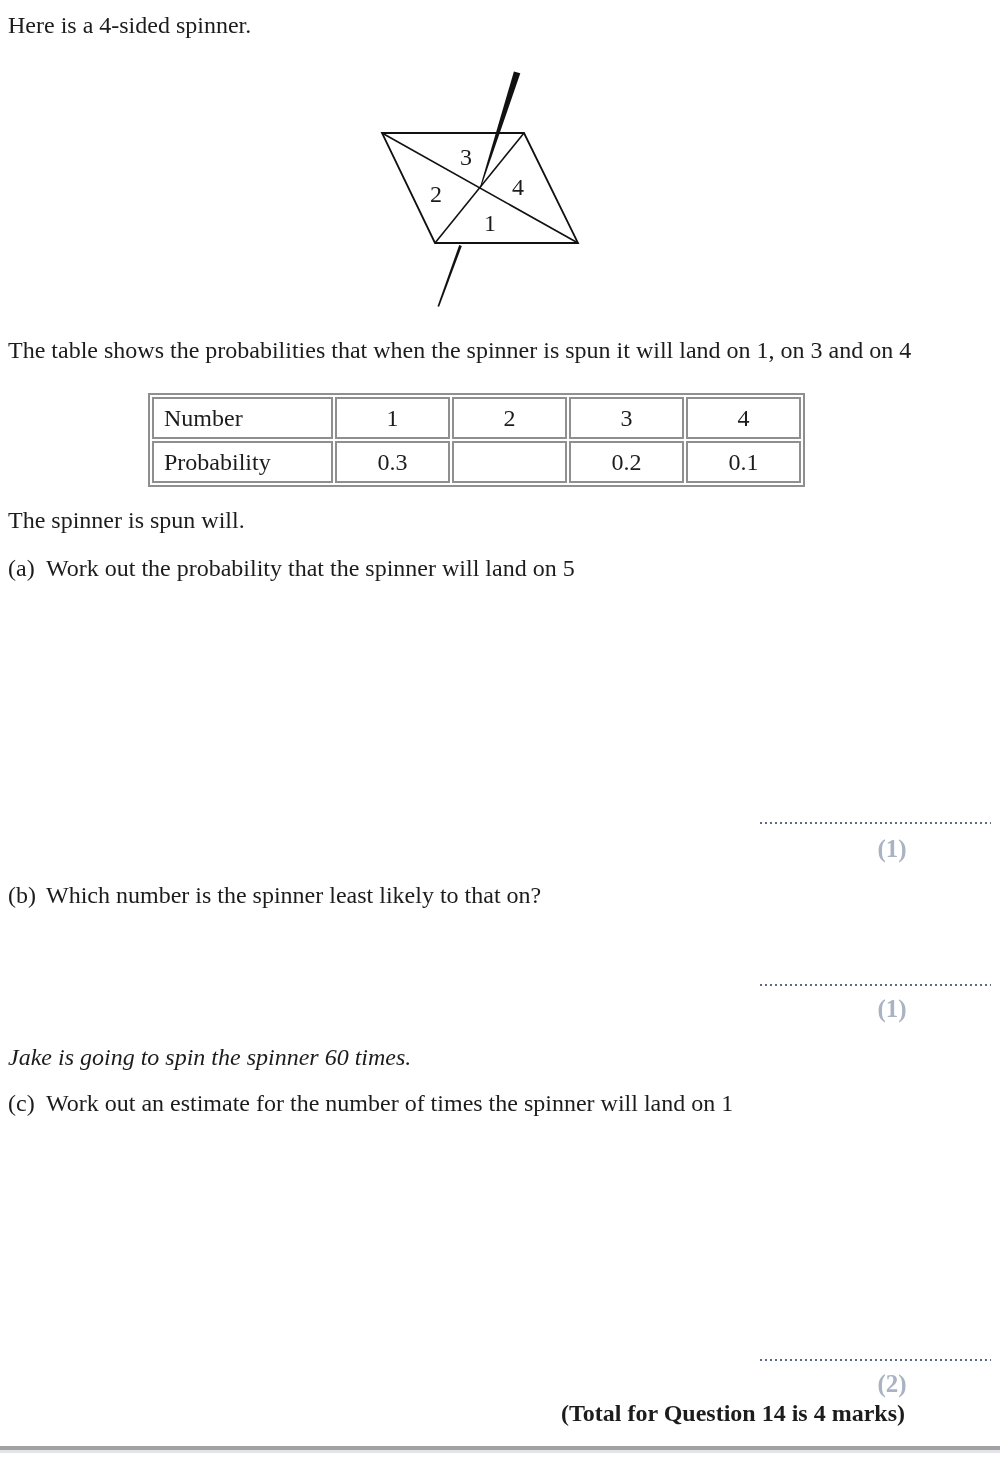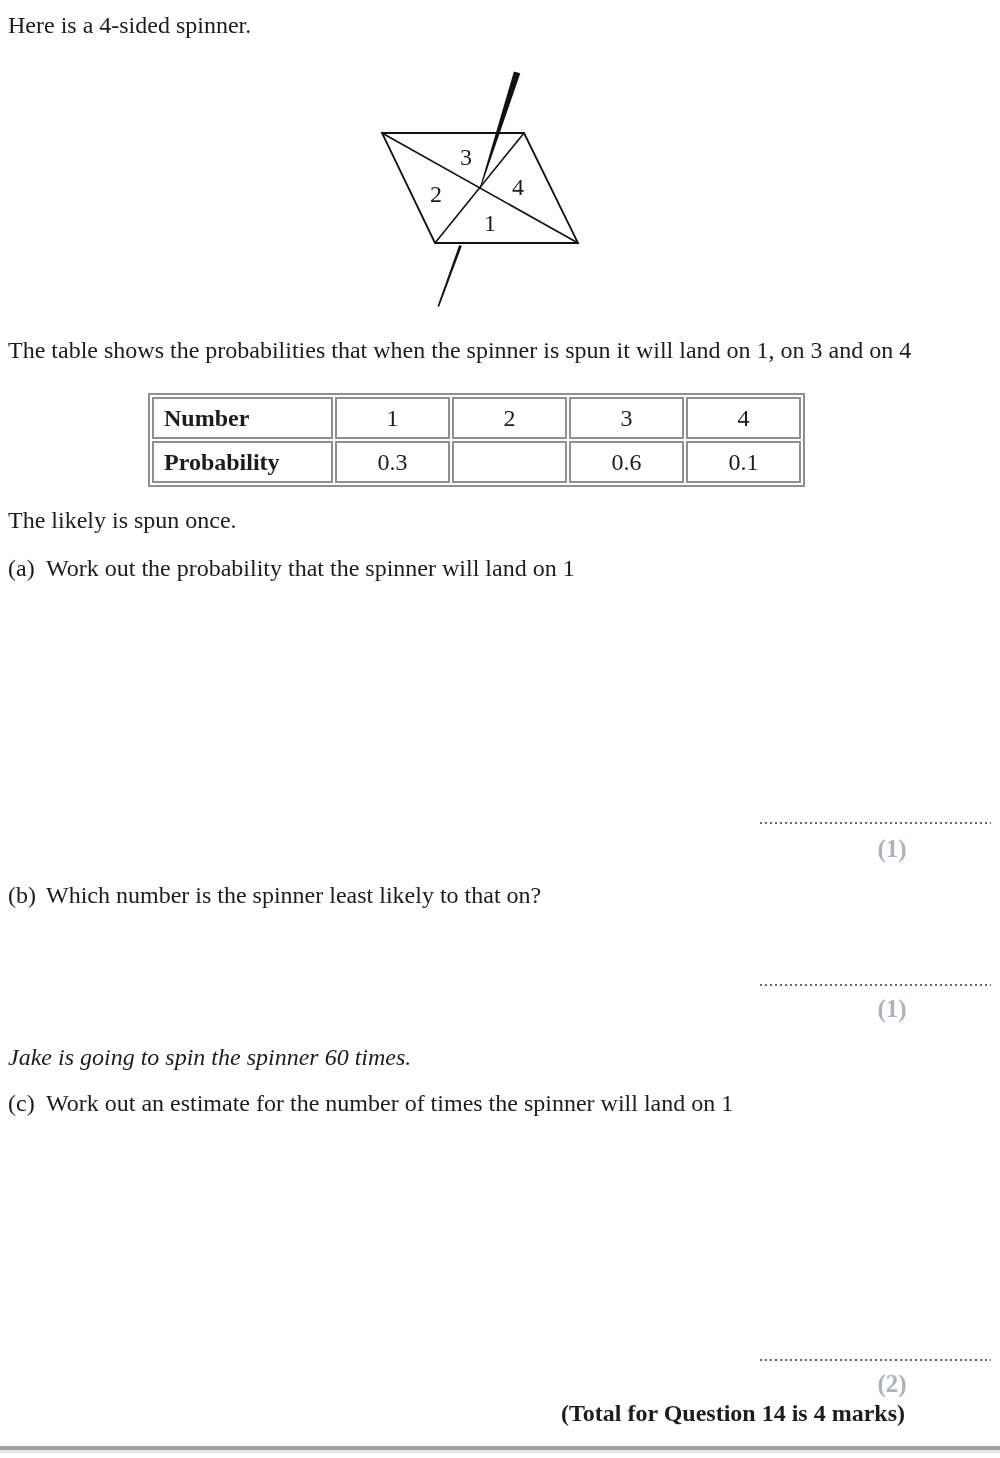--- a/index.html
+++ b/index.html
@@ -30,21 +30,21 @@
   #prob-table td{
     border:2px solid #8f8f8f;
     height:38px;
     font-size:24px;
     padding:0;
     text-align:center;
     vertical-align:middle;
     background:#ffffff;
   }
   #prob-table td.rowhead{
-    text-align:left;padding-left:10px;font-weight:bold;
+    text-align:left;padding-left:10px;font-weight:normal;
   }
   
   .answer-line{
     position:absolute;left:760px;width:231px;height:2px;
     background:repeating-linear-gradient(to right,#5c6a84 0 2px,transparent 2px 5px);
   }
   .mark{
     position:absolute;left:840px;width:104px;
     text-align:center;
     font-weight:bold;font-size:25px;
@@ -98,31 +98,31 @@
         <td class="rowhead">Number</td>
         <td>1</td>
         <td>2</td>
         <td>3</td>
         <td>4</td>
       </tr>
       <tr>
         <td class="rowhead">Probability</td>
         <td>0.3</td>
         <td></td>
-        <td>0.6</td>
+        <td>0.2</td>
         <td>0.1</td>
       </tr>
     </tbody>
   </table>
 
-  <div class="txt" style="left:8px;top:507px;">The likely is spun once.</div>
+  <div class="txt" style="left:8px;top:507px;">The spinner is spun will.</div>
 
   <div class="txt part" style="left:8px;top:555px;">
     <span class="plabel">(a)</span>
-    <span>Work out the probability that the spinner will land on 1</span>
+    <span>Work out the probability that the spinner will land on 5</span>
   </div>
   <div class="answer-line" style="top:822px;"></div>
   <div class="mark" style="top:835px;">(1)</div>
 
   <div class="txt part" style="left:8px;top:882px;">
     <span class="plabel">(b)</span>
     <span>Which number is the spinner least likely to that on?</span>
   </div>
   <div class="answer-line" style="top:984px;"></div>
   <div class="mark" style="top:995px;">(1)</div>

